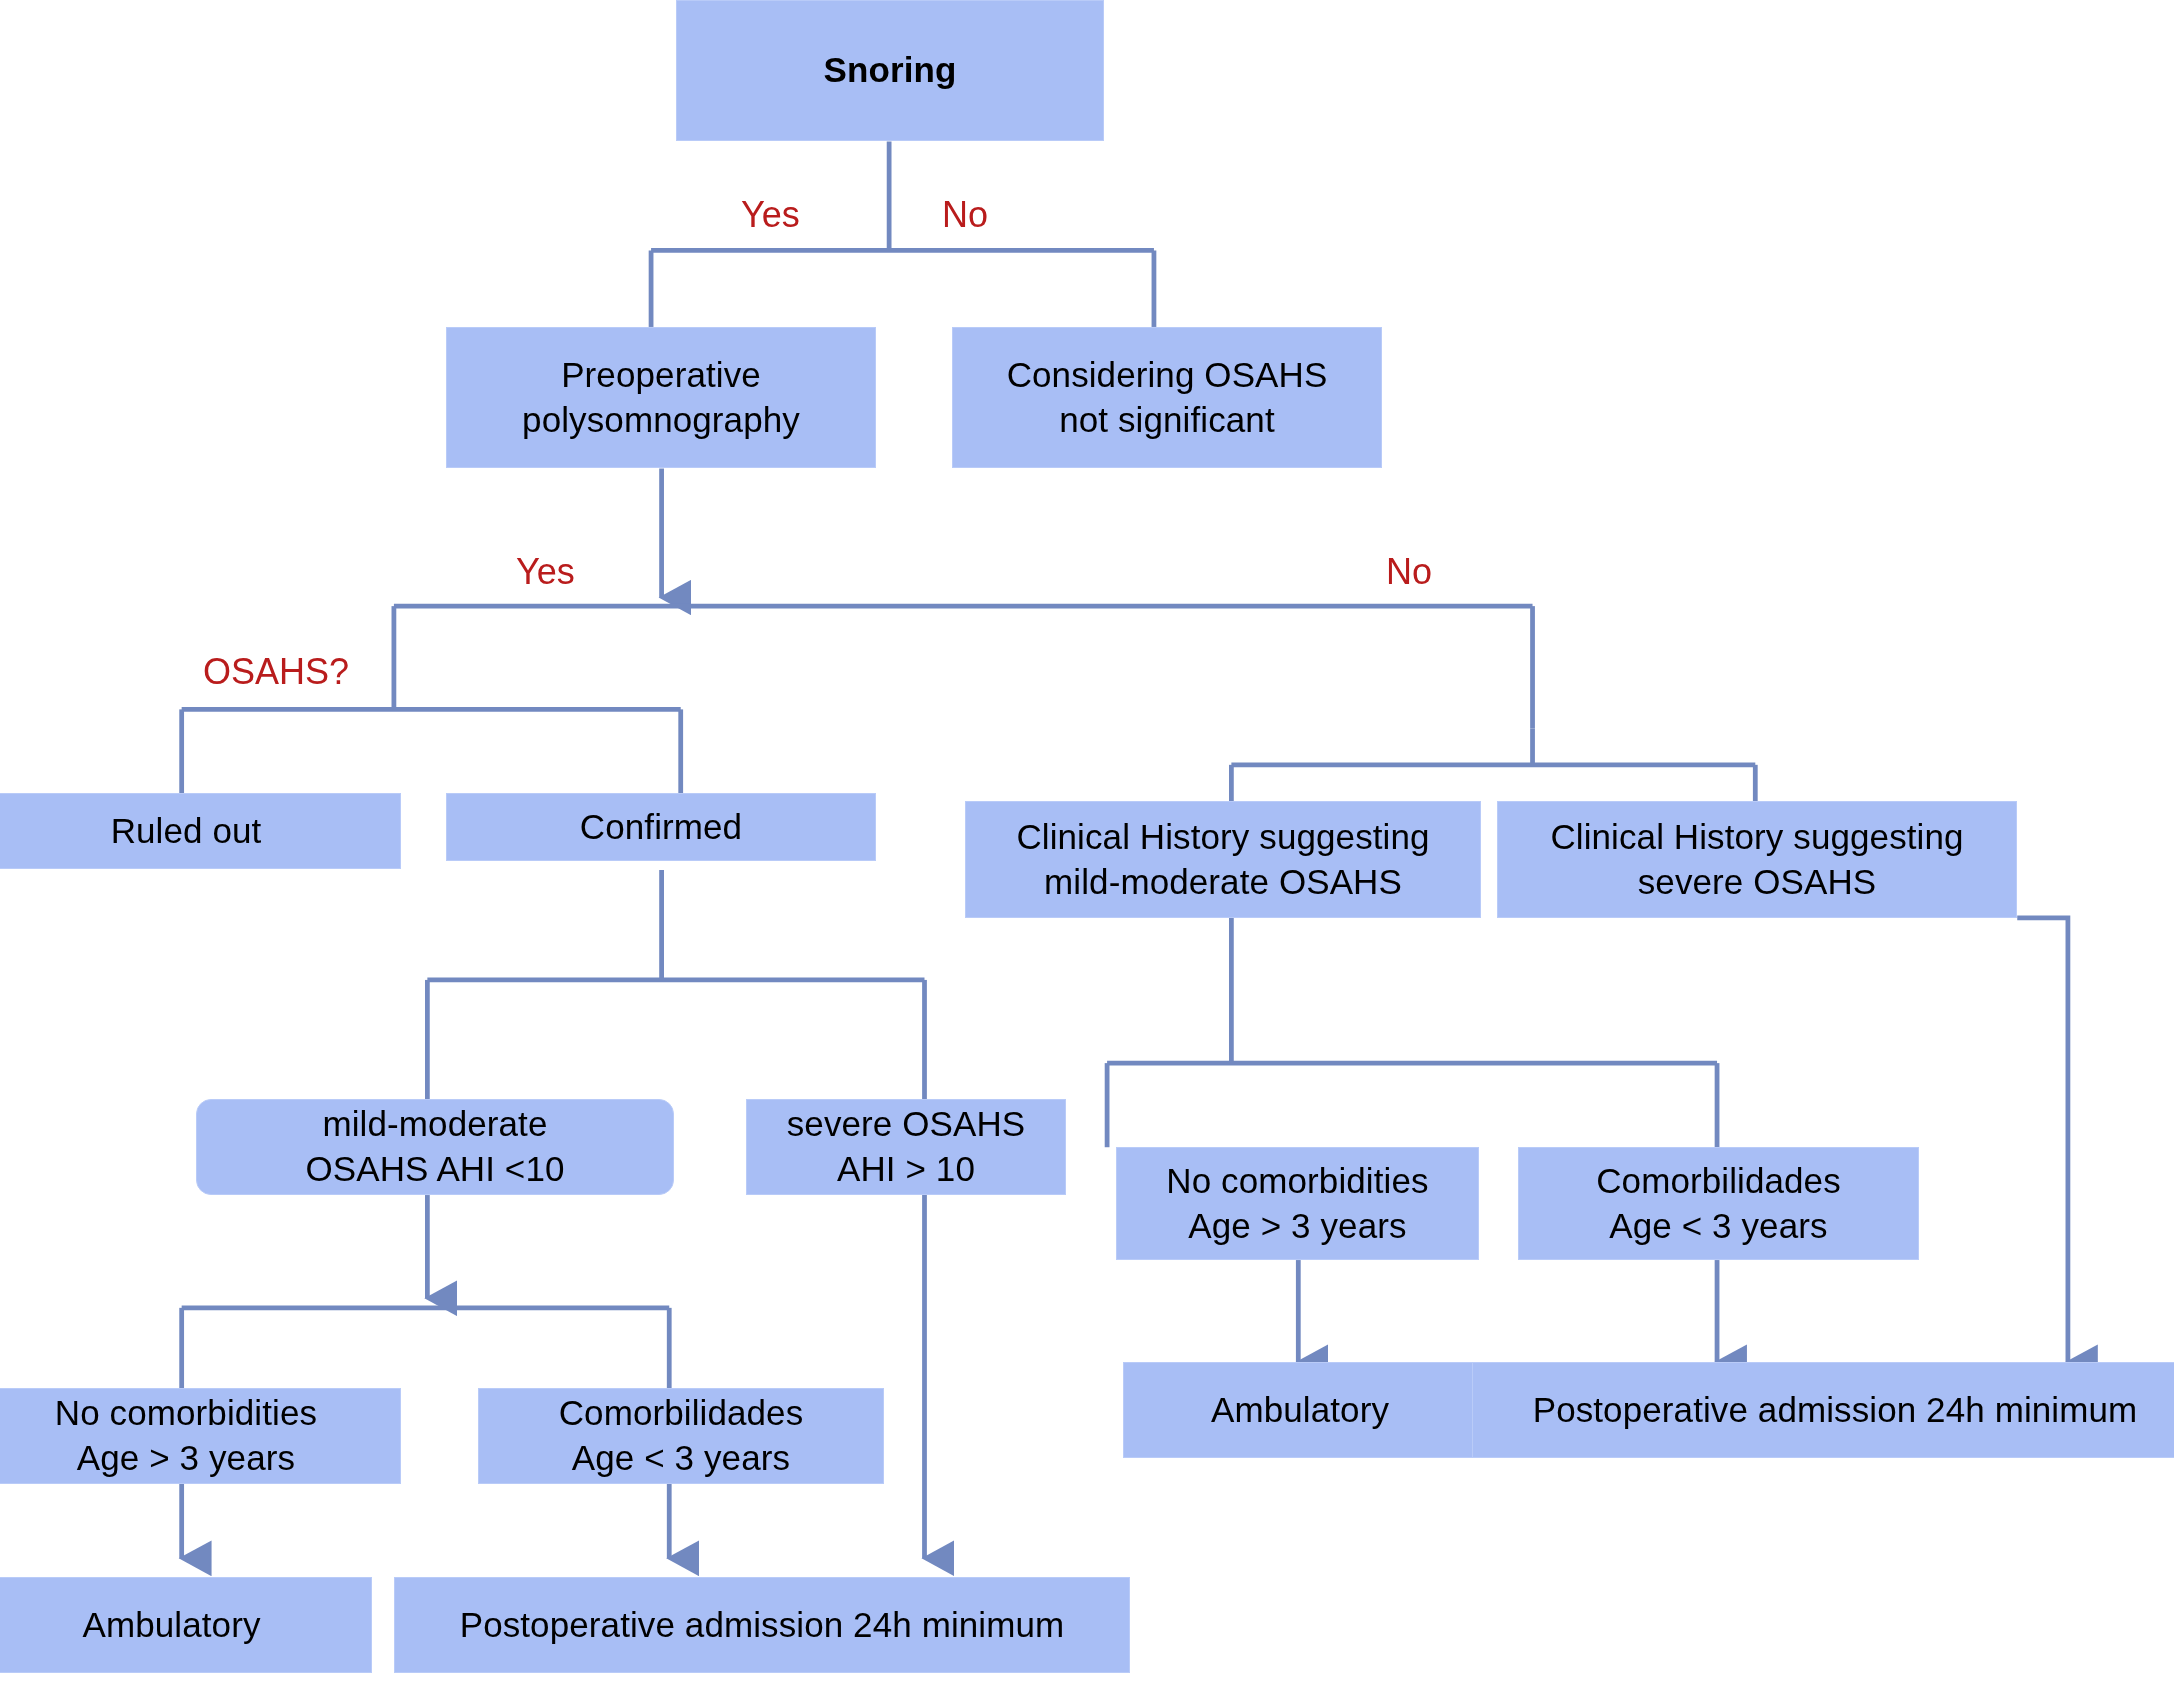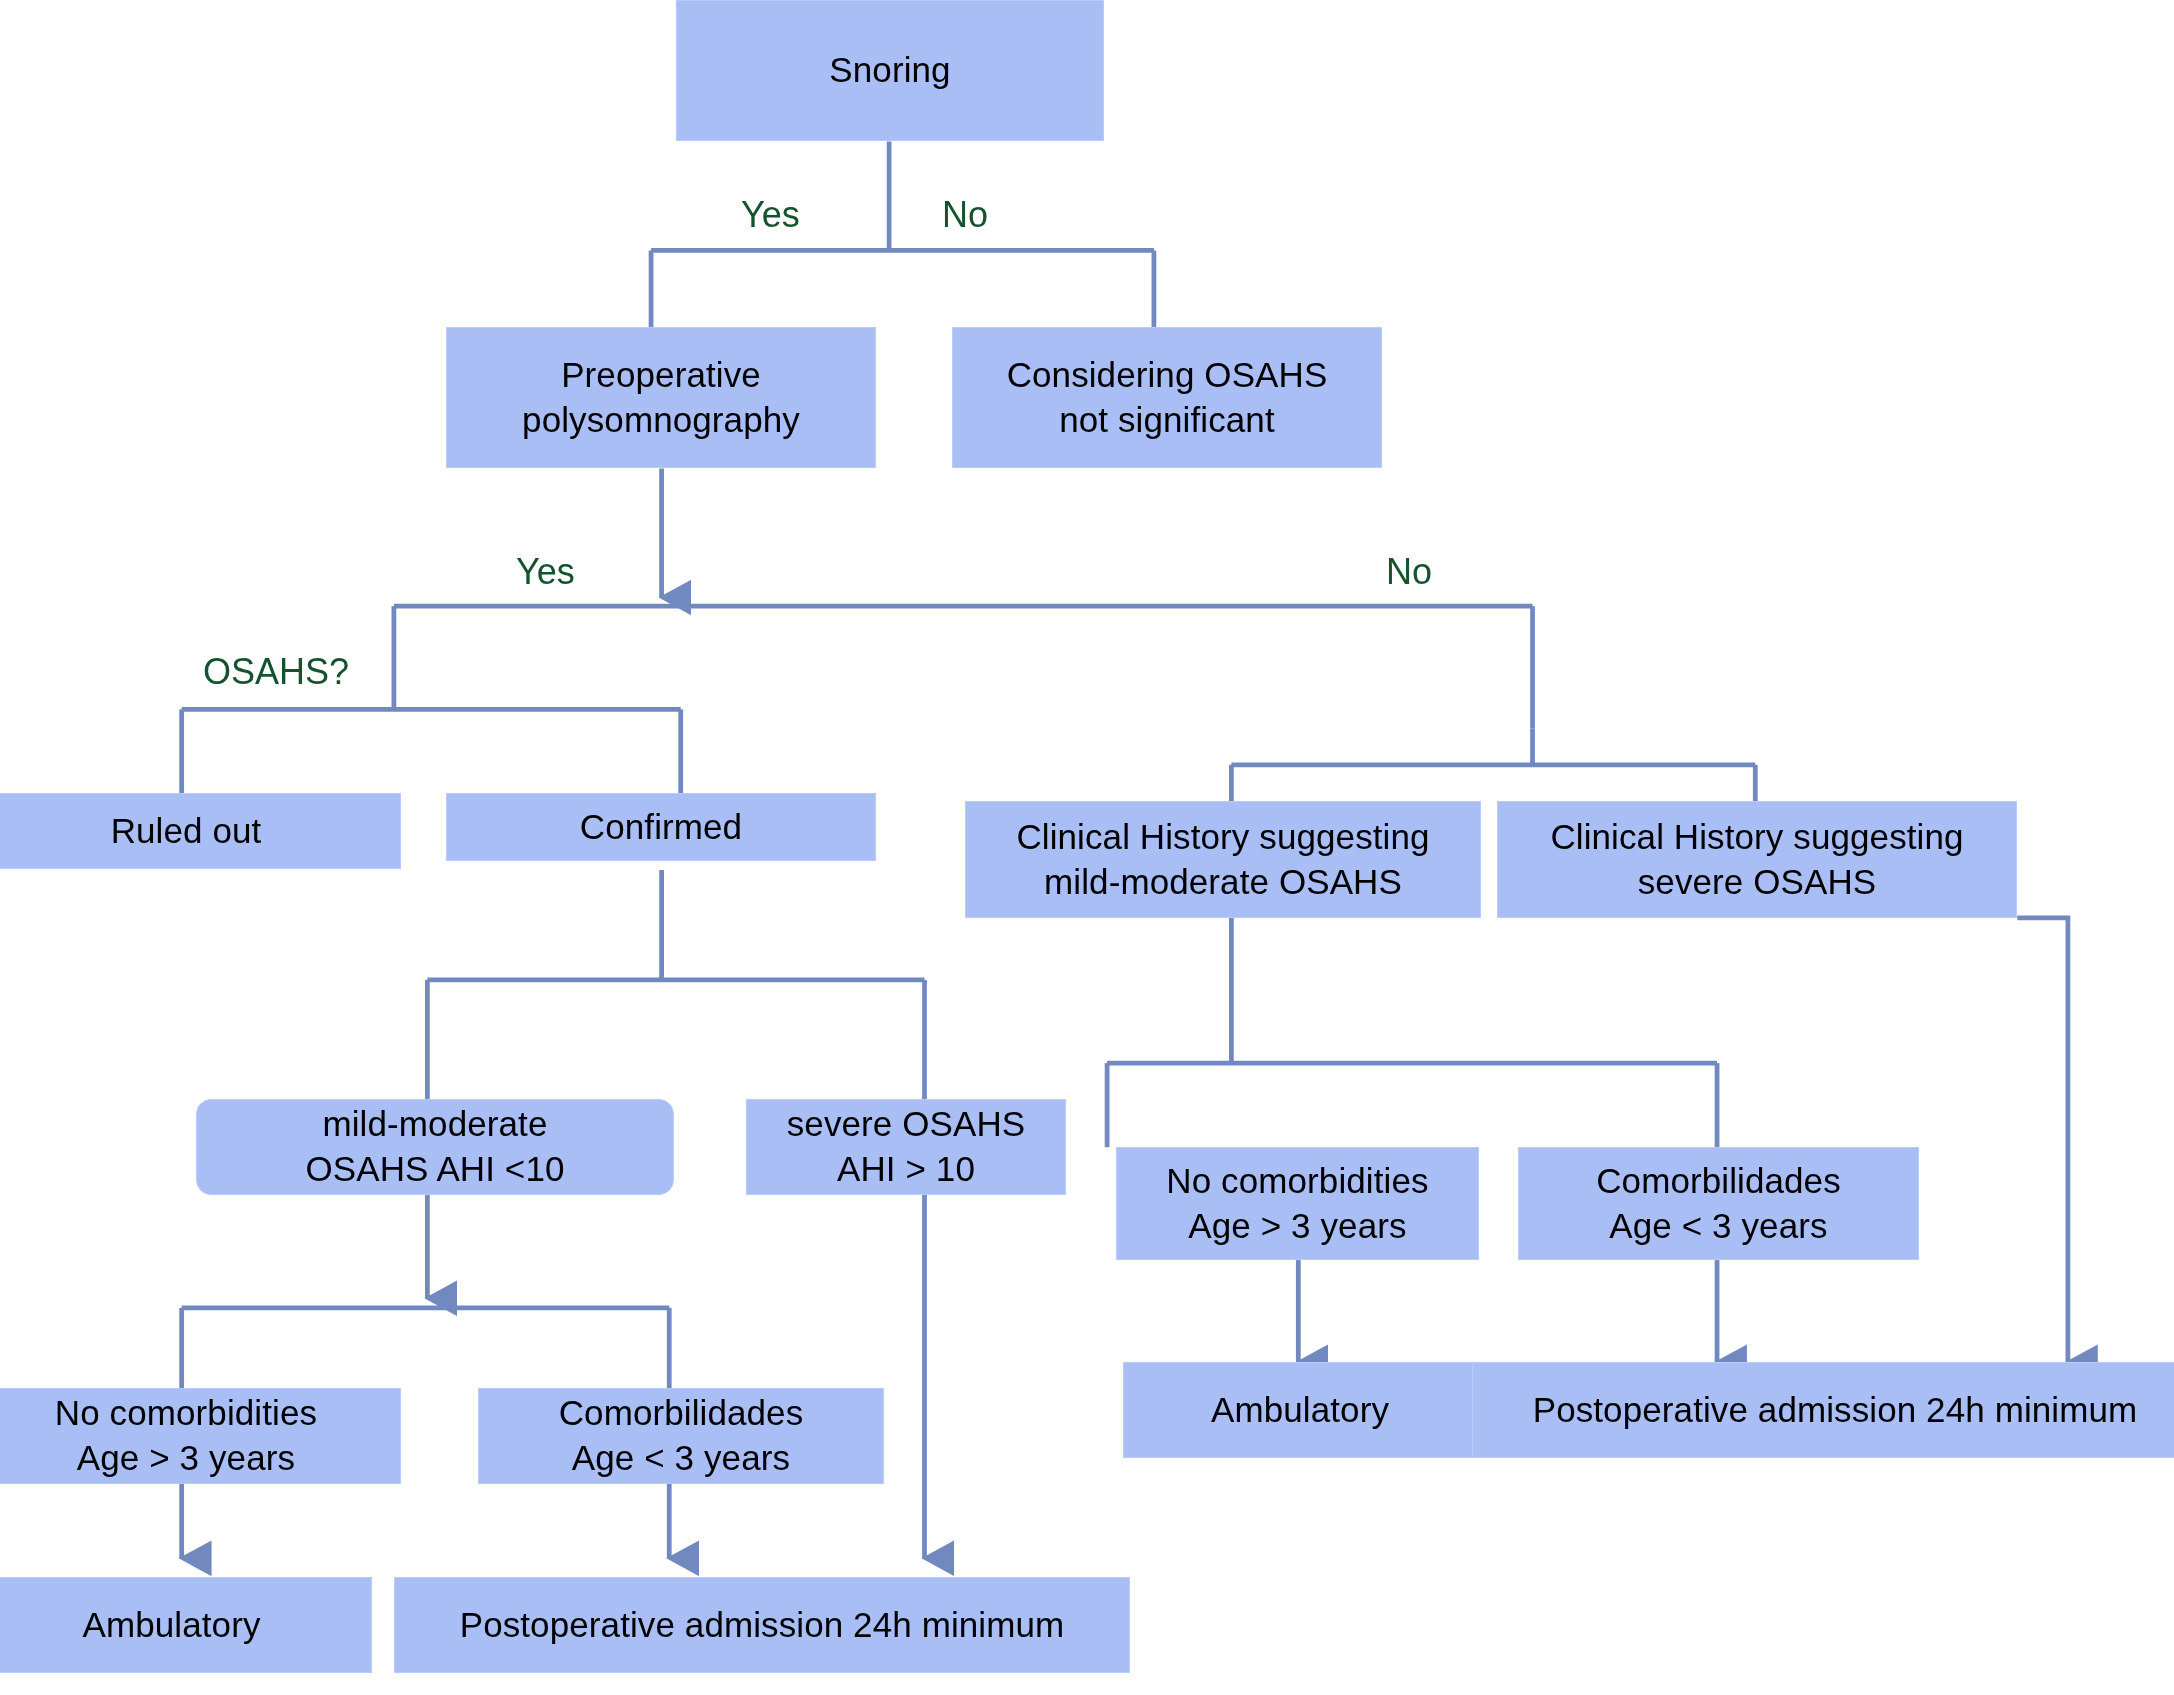--- a/index.html
+++ b/index.html
@@ -36,21 +36,21 @@
     text-align: center;
     color: #000000;
     font-size: 35px;
     line-height: 1.28;
     letter-spacing: 0.1px;
     white-space: pre-line;
     padding: 1.9px 5.7px;
   }
   .edge-label {
     position: absolute;
-    color: #14532d;
+    color: #b91c1c;
     font-size: 36px;
     line-height: 1;
     white-space: nowrap;
   }
 </style>
 </head>
 <body>
 
 <div id="canvas">
 
@@ -104,21 +104,21 @@
       <path d="M 1796 1112 L 1796 1200"></path>
 
       <path d="M 1358 1318 L 1358 1425" marker-end="url(#arrow)"></path>
 
       <path d="M 1796 1318 L 1796 1425" marker-end="url(#arrow)"></path>
 
       <path d="M 2110 960 L 2163 960 L 2163 1425" marker-end="url(#arrow)"></path>
     </g>
   </svg>
 
-  <div class="node" style="left:676px; top:0px; width:428px; height:141px;">
+  <div class="node" style="left:676px; top:0px; width:428px; height:141px;font-weight:bold;">
     <span>Snoring</span>
   </div>
 
   <div class="node" style="left:446px; top:327px; width:430px; height:141px;">
     <span>Preoperative
 polysomnography</span>
   </div>
 
   <div class="node" style="left:952px; top:327px; width:430px; height:141px;">
     <span>Considering OSAHS

